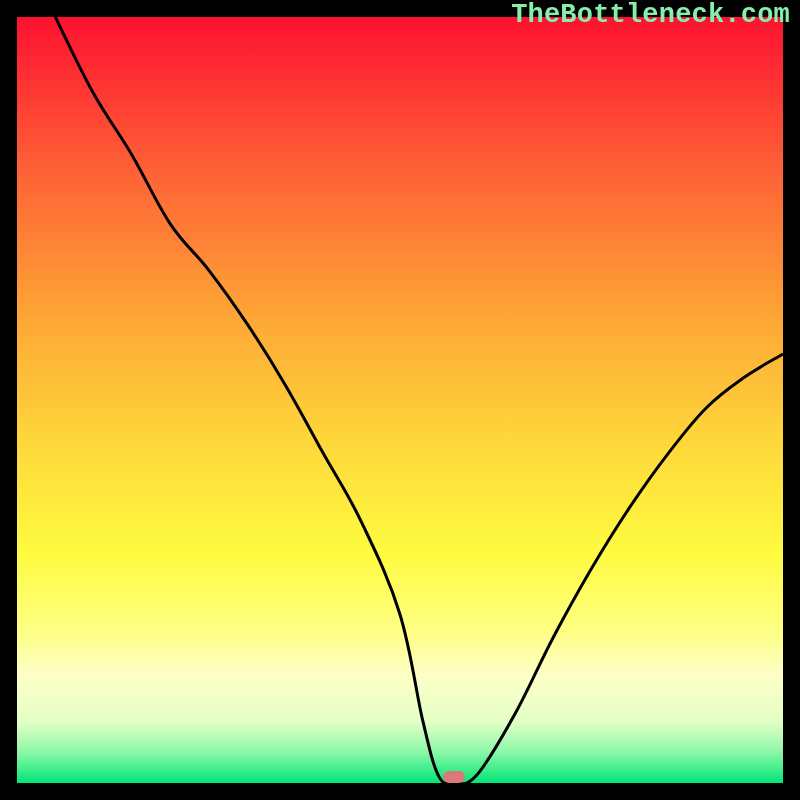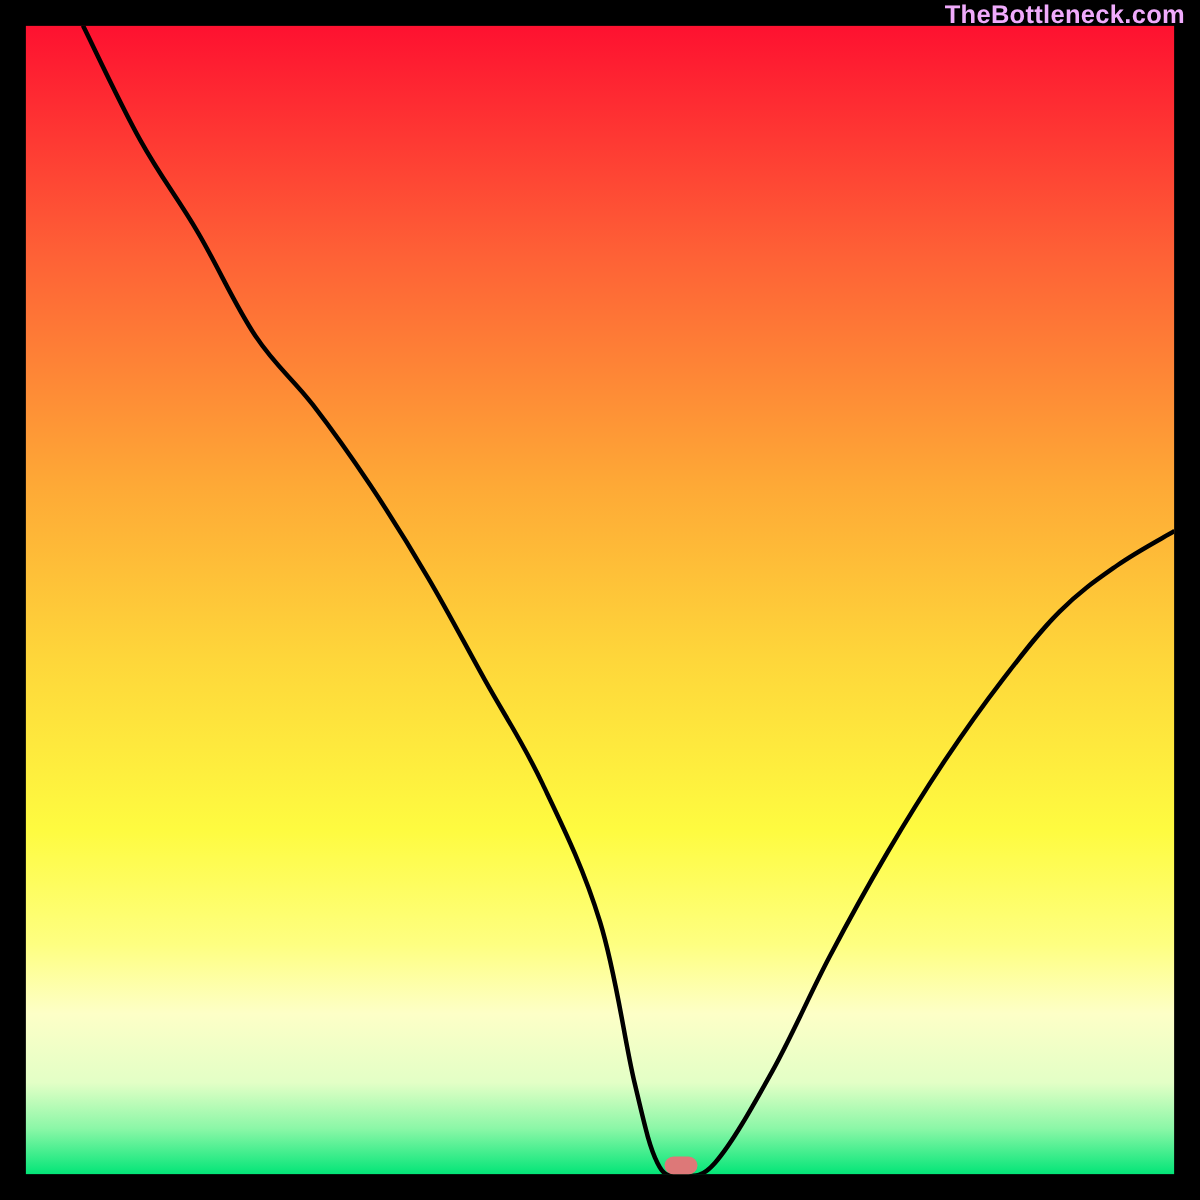--- a/index.html
+++ b/index.html
@@ -37,25 +37,25 @@
     position: absolute;
     width: 22px;
     height: 12px;
     border-radius: 6px;
     transform: translate(-50%, -50%);
   }
   .watermark {
     position: absolute;
     top: 0;
     right: 10px;
-    font-family: Liberation Sans, sans-serif;
-    font-size: 17px;
+    font-family: Liberation Mono, monospace;
+    font-size: 27px;
     font-weight: 600;
     letter-spacing: 0.2px;
-    color: #f0abfc;
+    color: #86efac;
     user-select: none;
   }
 </style>
 </head>
 <body>
 
 <div class="frame">
 
   <svg class="gradient" viewBox="0 0 766 766" preserveAspectRatio="none">
     <defs>

